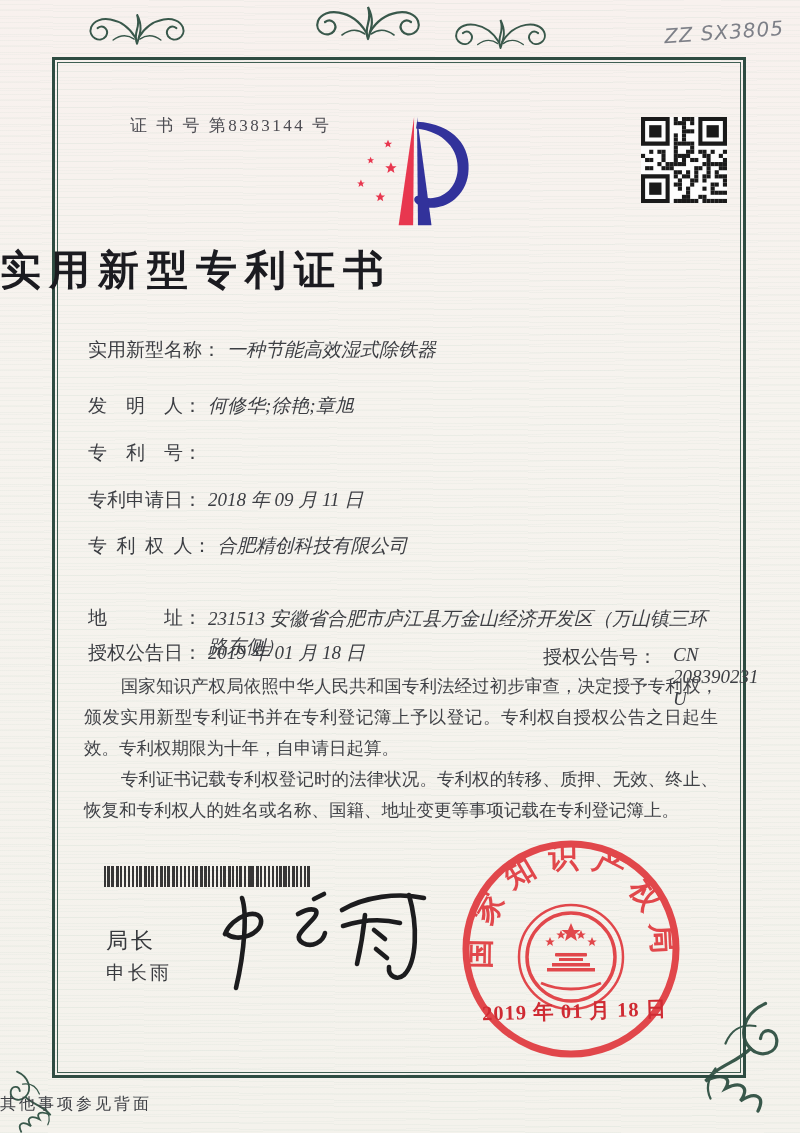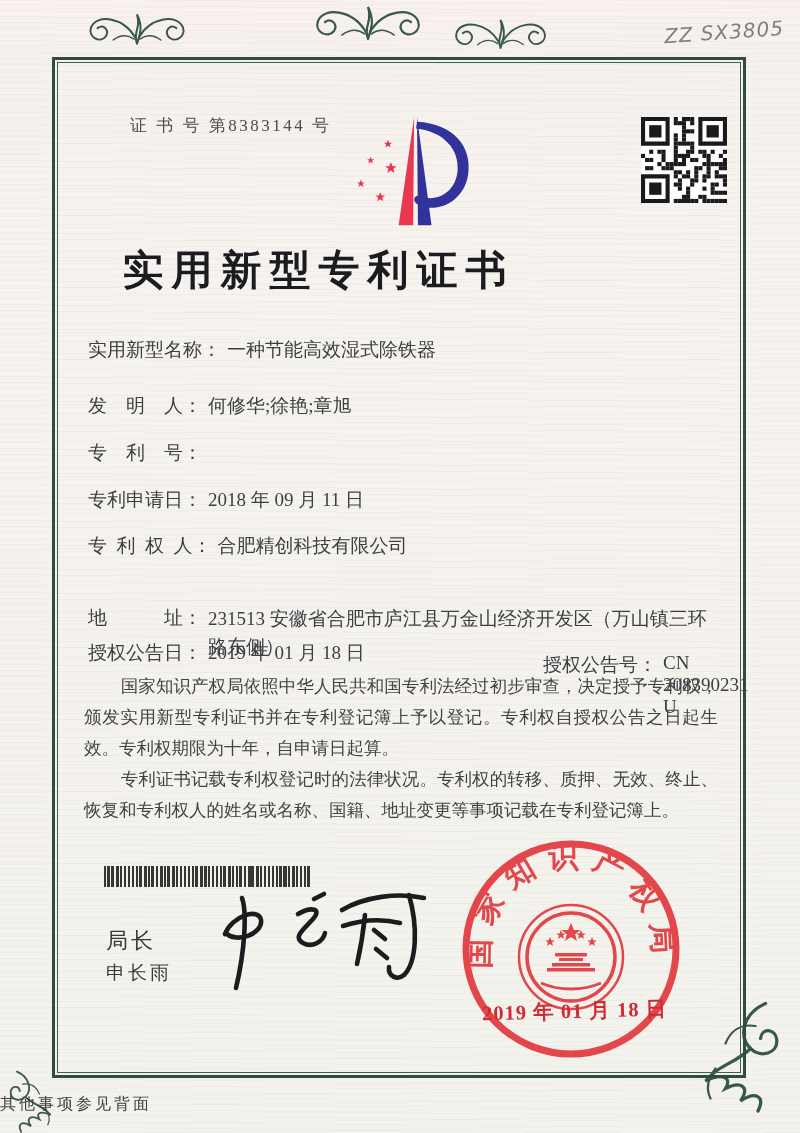--- a/index.html
+++ b/index.html
@@ -34,31 +34,31 @@
   .handwritten{
     position:absolute;left:664px;top:20px;
     font-family:"DejaVu Sans",sans-serif;font-style:italic;
     font-size:20px;color:#7e8088;letter-spacing:1px;
     transform:rotate(-4deg);
   }
   .logo{position:absolute;left:330px;top:110px;width:145px;height:126px;}
   .qr{position:absolute;left:641px;top:117px;width:86px;height:86px;background:#fdfdfd;}
   .title{
     position:absolute;left:0;top:243px;width:637px;
-    text-align:center;font-size:41px;font-weight:700;
+    text-align:left;font-size:41px;font-weight:700;
     letter-spacing:8px;color:#1b1b20;
   }
   .row{
     position:absolute;left:88px;display:flex;align-items:flex-start;
     font-size:19px;color:#3c3e43;white-space:pre;
   }
   .row .lbl{white-space:pre;}
-  .row .val{margin-left:6px;white-space:normal;}
+  .row .val{margin-left:6px;white-space:normal;font-style:italic;}
   .addr-val{max-width:505px;line-height:28px;}
-  .grant2{position:absolute;left:455px;top:12px;display:flex;font-size:19px;white-space:pre;}
+  .grant2{position:absolute;left:455px;top:4px;display:flex;font-size:19px;white-space:pre;gap:10px;}
   .paras{
     position:absolute;left:84px;top:671px;width:634px;
     font-size:17.5px;line-height:31px;color:#404247;
     text-align:justify;
   }
   .paras p{margin:0;text-indent:2.1em;}
   .barcode{
     position:absolute;left:104px;top:866px;width:206px;height:21px;opacity:.88;
     background:
       repeating-linear-gradient(90deg,#1d1d1d 0 2px,transparent 2px 4px),

